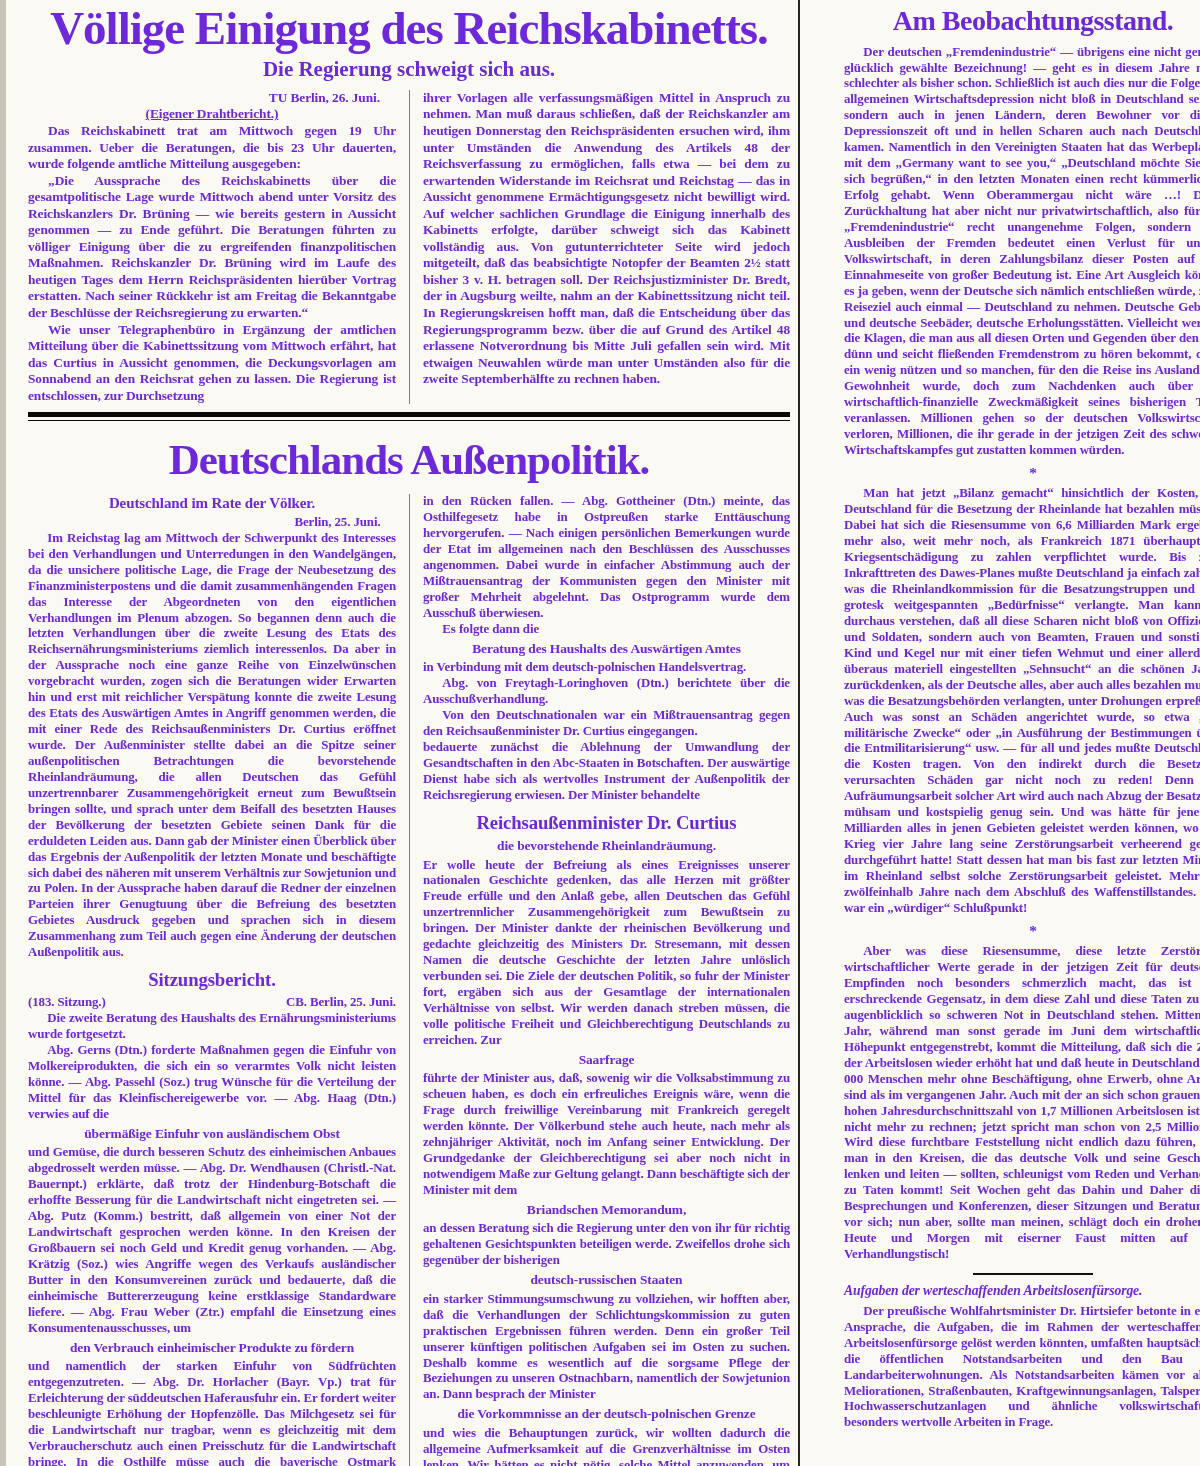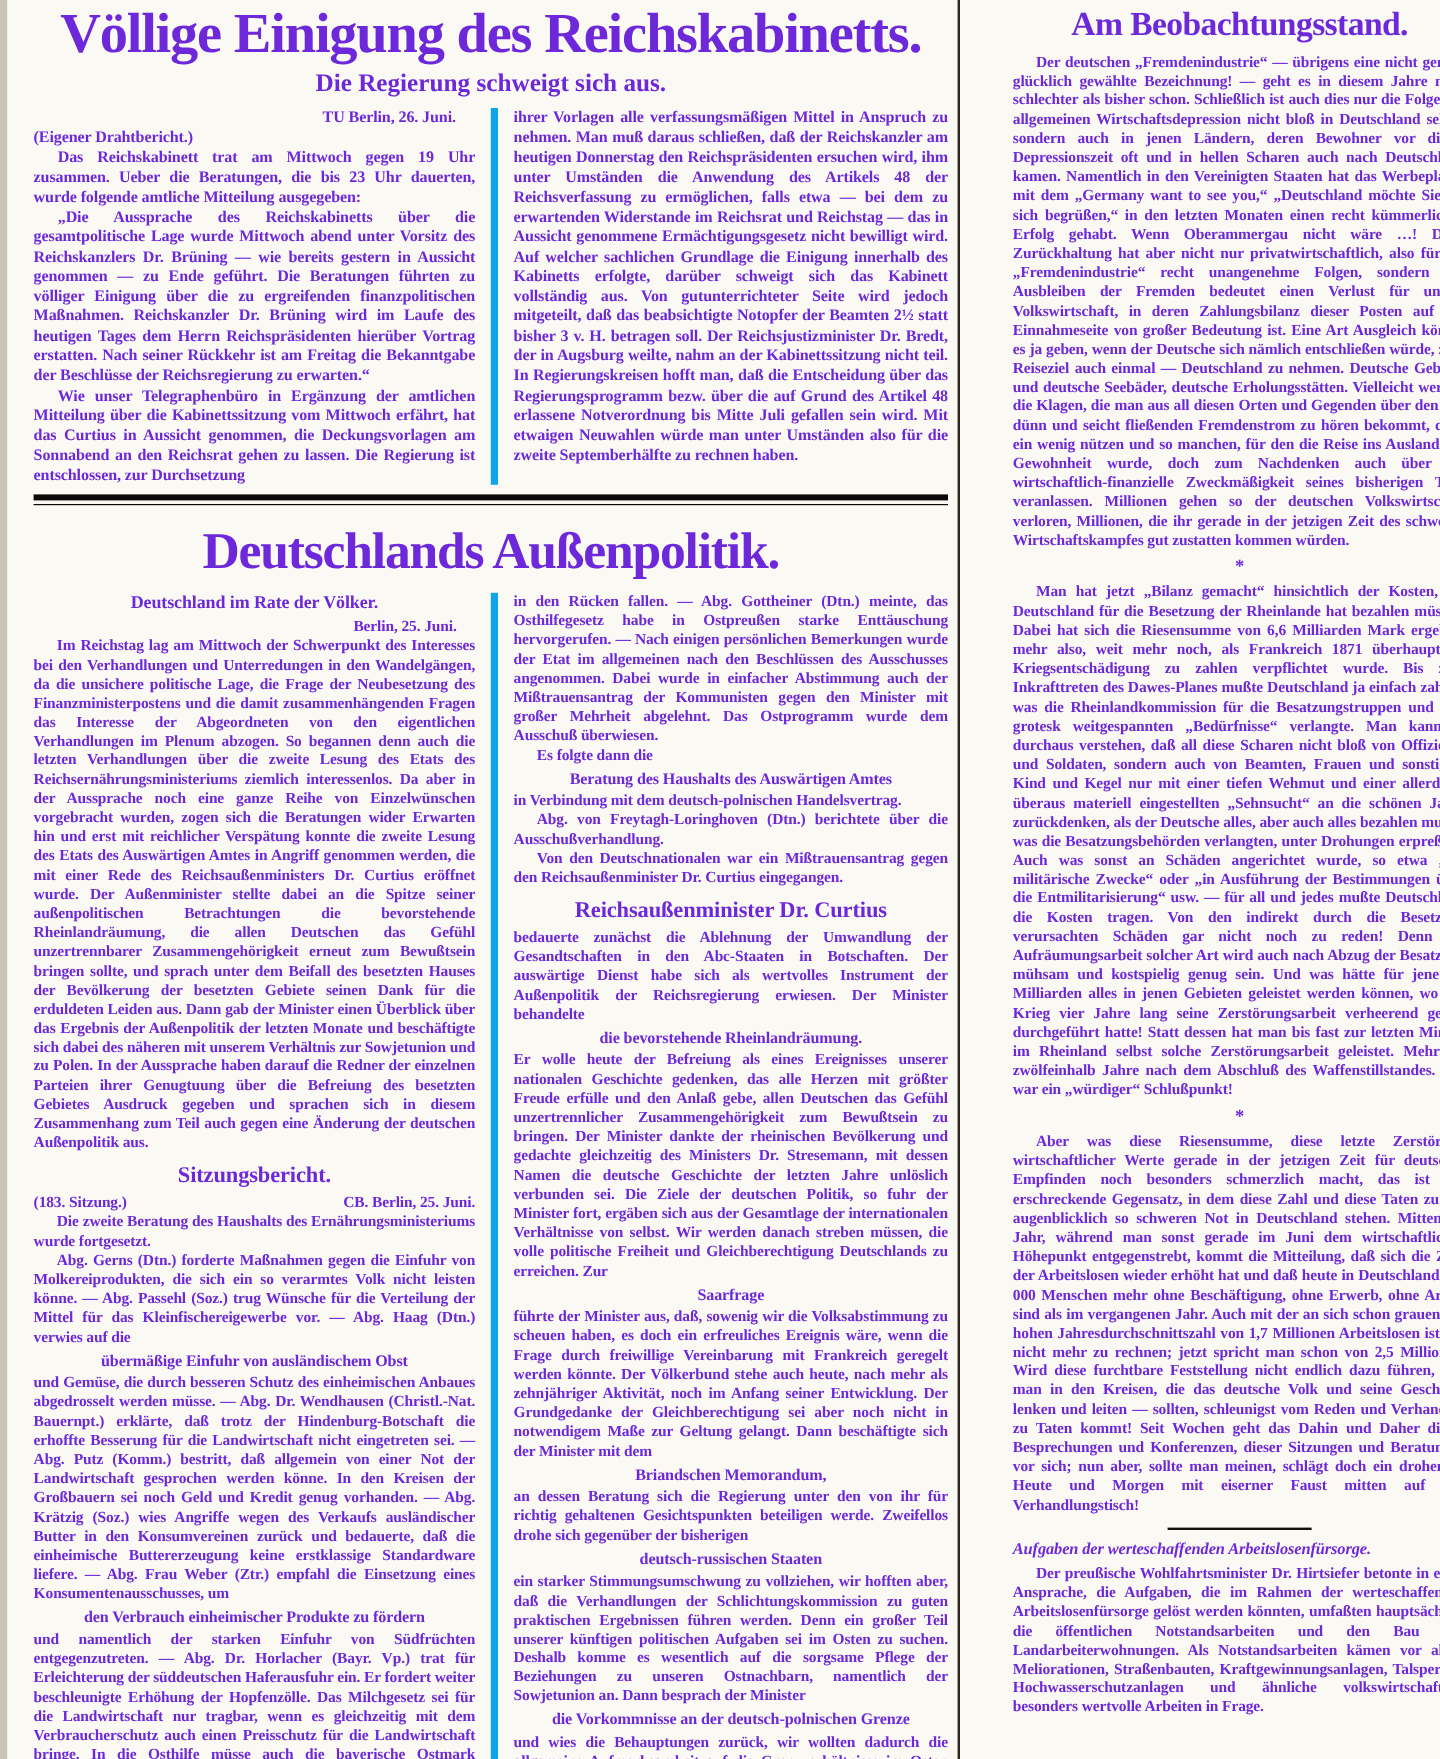--- a/index.html
+++ b/index.html
@@ -29,29 +29,29 @@
   .h-banner{
     font-size:43px;line-height:1.05;text-align:center;margin:16px 0 12px;
     letter-spacing:-1px;font-weight:bold;
   }
   .h-story{font-size:28px;text-align:center;margin:4px 0 2px;letter-spacing:-0.5px;}
   .h-storysub{font-size:15px;text-align:center;margin:0 0 2px;}
   .h-right{font-size:28px;text-align:center;margin:2px 0 6px;letter-spacing:-0.5px;}
   
   .two-col{display:flex;align-items:stretch;}
   .tcol{width:50%;box-sizing:border-box;}
-  .tcol + .tcol{border-left:6px solid #0ea5e9;padding-left:13px;}
+  .tcol + .tcol{border-left:1px solid #0ea5e9;padding-left:13px;}
   .tcol:first-child{padding-right:13px;}
   
   .copy{font-size:13.4px;line-height:1.235;text-align:justify;letter-spacing:-0.1px;}
   .copy-sm{font-size:12.9px;}
   .blk{margin:0;}
   .para{text-indent:1.5em;}
   .para-flush{text-indent:0;}
-  .line-center{}
+  .line-center{text-align:center;text-decoration:underline;}
   .line-right{text-align:right;padding-right:1.2em;}
   .subhead{text-align:center;font-size:1.04em;margin:3px 0;}
   .subhead-lg{text-align:center;font-size:1.45em;margin:7px 0 4px;}
   .subhead-left{text-align:left;font-size:1.06em;margin:8px 0 4px;font-style:italic;}
   .star{text-align:center;font-size:1.2em;line-height:1;margin:6px 0;}
   .split{display:flex;justify-content:space-between;}
   .rule-short{width:120px;border-top:2px solid #14100c;margin:10px auto 8px;height:0;}
   
   .thick-rule{border-top:5px solid #0c0a08;border-bottom:1px solid #0c0a08;height:3px;margin:8px 0 0;}
   .scan-edge{position:absolute;left:0;top:0;width:6px;height:1466px;background:#c9c3b8;}
@@ -105,22 +105,22 @@
           </div>
       </div>
       <div class="tcol">
         <div>
             <p class="blk para-flush">in den Rücken fallen. — Abg. Gottheiner (Dtn.) meinte, das Osthilfegesetz habe in Ostpreußen starke Enttäuschung hervorgerufen. — Nach einigen persönlichen Bemerkungen wurde der Etat im allgemeinen nach den Beschlüssen des Ausschusses angenommen. Dabei wurde in einfacher Abstimmung auch der Mißtrauensantrag der Kommunisten gegen den Minister mit großer Mehrheit abgelehnt. Das Ostprogramm wurde dem Ausschuß überwiesen.</p>
             <p class="blk para">Es folgte dann die</p>
             <p class="blk subhead">Beratung des Haushalts des Auswärtigen Amtes</p>
             <p class="blk para-flush">in Verbindung mit dem deutsch-polnischen Handelsvertrag.</p>
             <p class="blk para">Abg. von Freytagh-Loringhoven (Dtn.) berichtete über die Ausschußverhandlung.</p>
             <p class="blk para">Von den Deutschnationalen war ein Mißtrauensantrag gegen den Reichsaußenminister Dr. Curtius eingegangen.</p>
+            <p class="blk para-flush">bedauerte zunächst die Ablehnung der Umwandlung der Gesandtschaften in den Abc-Staaten in Botschaften. Der auswärtige Dienst habe sich als wertvolles Instrument der Außenpolitik der Reichsregierung erwiesen. Der Minister behandelte</p>
             <p class="blk subhead-lg">Reichsaußenminister Dr. Curtius</p>
-            <p class="blk para-flush">bedauerte zunächst die Ablehnung der Umwandlung der Gesandtschaften in den Abc-Staaten in Botschaften. Der auswärtige Dienst habe sich als wertvolles Instrument der Außenpolitik der Reichsregierung erwiesen. Der Minister behandelte</p>
             <p class="blk subhead">die bevorstehende Rheinlandräumung.</p>
             <p class="blk para-flush">Er wolle heute der Befreiung als eines Ereignisses unserer nationalen Geschichte gedenken, das alle Herzen mit größter Freude erfülle und den Anlaß gebe, allen Deutschen das Gefühl unzertrennlicher Zusammengehörigkeit zum Bewußtsein zu bringen. Der Minister dankte der rheinischen Bevölkerung und gedachte gleichzeitig des Ministers Dr. Stresemann, mit dessen Namen die deutsche Geschichte der letzten Jahre unlöslich verbunden sei. Die Ziele der deutschen Politik, so fuhr der Minister fort, ergäben sich aus der Gesamtlage der internationalen Verhältnisse von selbst. Wir werden danach streben müssen, die volle politische Freiheit und Gleichberechtigung Deutschlands zu erreichen. Zur</p>
             <p class="blk subhead">Saarfrage</p>
             <p class="blk para-flush">führte der Minister aus, daß, sowenig wir die Volksabstimmung zu scheuen haben, es doch ein erfreuliches Ereignis wäre, wenn die Frage durch freiwillige Vereinbarung mit Frankreich geregelt werden könnte. Der Völkerbund stehe auch heute, nach mehr als zehnjähriger Aktivität, noch im Anfang seiner Entwicklung. Der Grundgedanke der Gleichberechtigung sei aber noch nicht in notwendigem Maße zur Geltung gelangt. Dann beschäftigte sich der Minister mit dem</p>
             <p class="blk subhead">Briandschen Memorandum,</p>
             <p class="blk para-flush">an dessen Beratung sich die Regierung unter den von ihr für richtig gehaltenen Gesichtspunkten beteiligen werde. Zweifellos drohe sich gegenüber der bisherigen</p>
             <p class="blk subhead">deutsch-russischen Staaten</p>
             <p class="blk para-flush">ein starker Stimmungsumschwung zu vollziehen, wir hofften aber, daß die Verhandlungen der Schlichtungskommission zu guten praktischen Ergebnissen führen werden. Denn ein großer Teil unserer künftigen politischen Aufgaben sei im Osten zu suchen. Deshalb komme es wesentlich auf die sorgsame Pflege der Beziehungen zu unseren Ostnachbarn, namentlich der Sowjetunion an. Dann besprach der Minister</p>
             <p class="blk subhead">die Vorkommnisse an der deutsch-polnischen Grenze</p>
             <p class="blk para-flush">und wies die Behauptungen zurück, wir wollten dadurch die allgemeine Aufmerksamkeit auf die Grenzverhältnisse im Osten lenken. Wir hätten es nicht nötig, solche Mittel anzuwenden, um Grenzverhältnisse zu beleuchten, über die sich jeder Verständige längst im klaren sein müsse. Dr. Curtius ging sodann auf die Handelspolitik der letzten Jahre ein und meinte, daß diese trotz schmerzlicher Opfer im ganzen erfolgreich gewesen wäre. Wenig erfolgreich gestalteten sich dagegen die Verhandlungen mit den Ländern im Osten und im Südosten Europas. Der Grund dafür liege in der landwirtschaftlichen Situation. Der Minister verteidigte dann den Vertrag mit Polen und suchte die Bedenken hinsichtlich der Schweine- und Kohleneinfuhr zu zerstreuen. Zum Schluß betonte der Minister, daß zwischen Außen- und Innenpolitik eine unauflösliche Verbindung bestehe, und daß eine erfolgreiche Außenpolitik besonders jetzt nur möglich sei auf gesicherter Innenbasis. Wir müßten daher auch vom Standpunkt der Außenpolitik mit allen Kräften für eine Konsolidierung unseres innerstaatlichen Lebens sorgen.</p>

